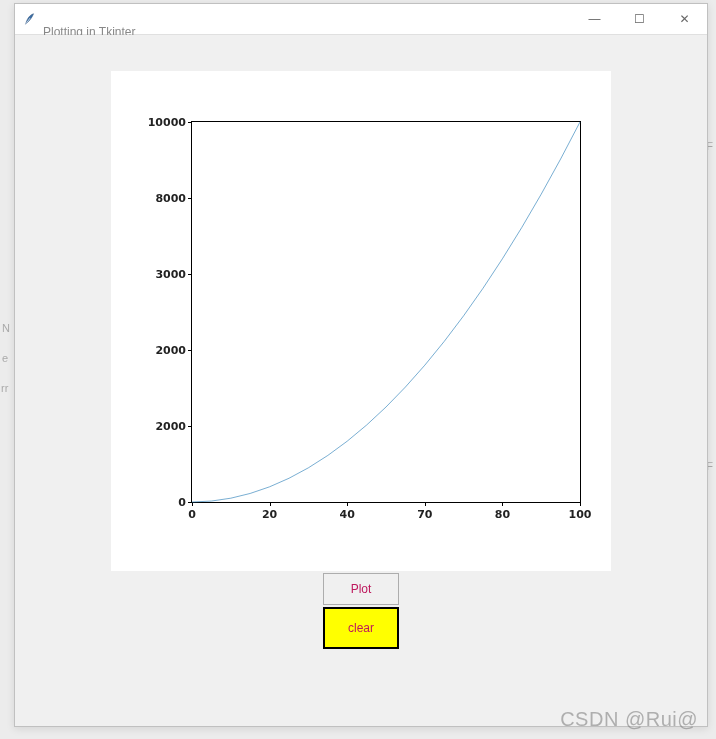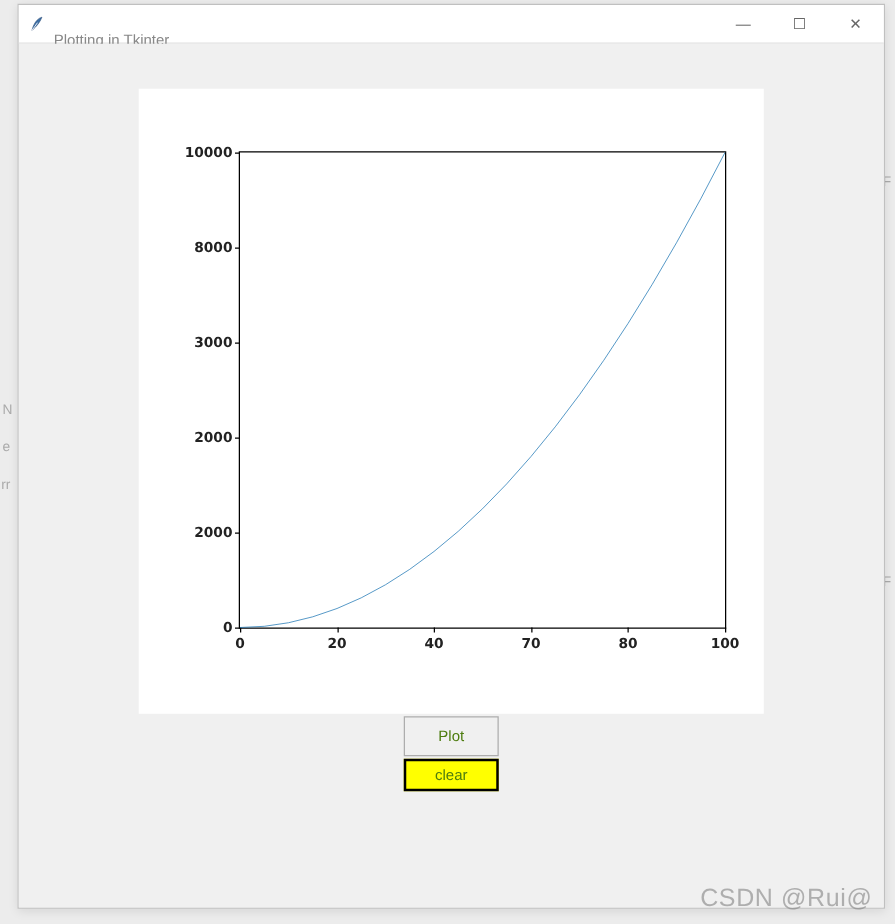--- a/index.html
+++ b/index.html
@@ -94,37 +94,37 @@
     transform: translateX(-50%);
     top: 538px;
     display: flex;
     flex-direction: column;
     align-items: center;
   }
   .btn {
     min-width: 76px;
     height: 32px;
     font-size: 12px;
-    color: #4d7c0f;
+    color: #be185d;
     border: 1px solid #888;
     display: flex;
     align-items: center;
     justify-content: center;
     box-sizing: border-box;
     cursor: pointer;
   }
   .btn.plot {
     background: #f0f0f0;
     border: 1px solid #adadad;
   }
   .btn.clear {
     background: #ffff00;
     border: 2px solid #000;
     min-width: 76px;
-    height: 26px;
+    height: 42px;
     margin-top: 2px;
   }
   .watermark {
     position: absolute;
     right: 18px;
     bottom: 8px;
     font-size: 20px;
     color: rgba(120,120,120,0.55);
     font-family: Arial, sans-serif;
     letter-spacing: 0.5px;

